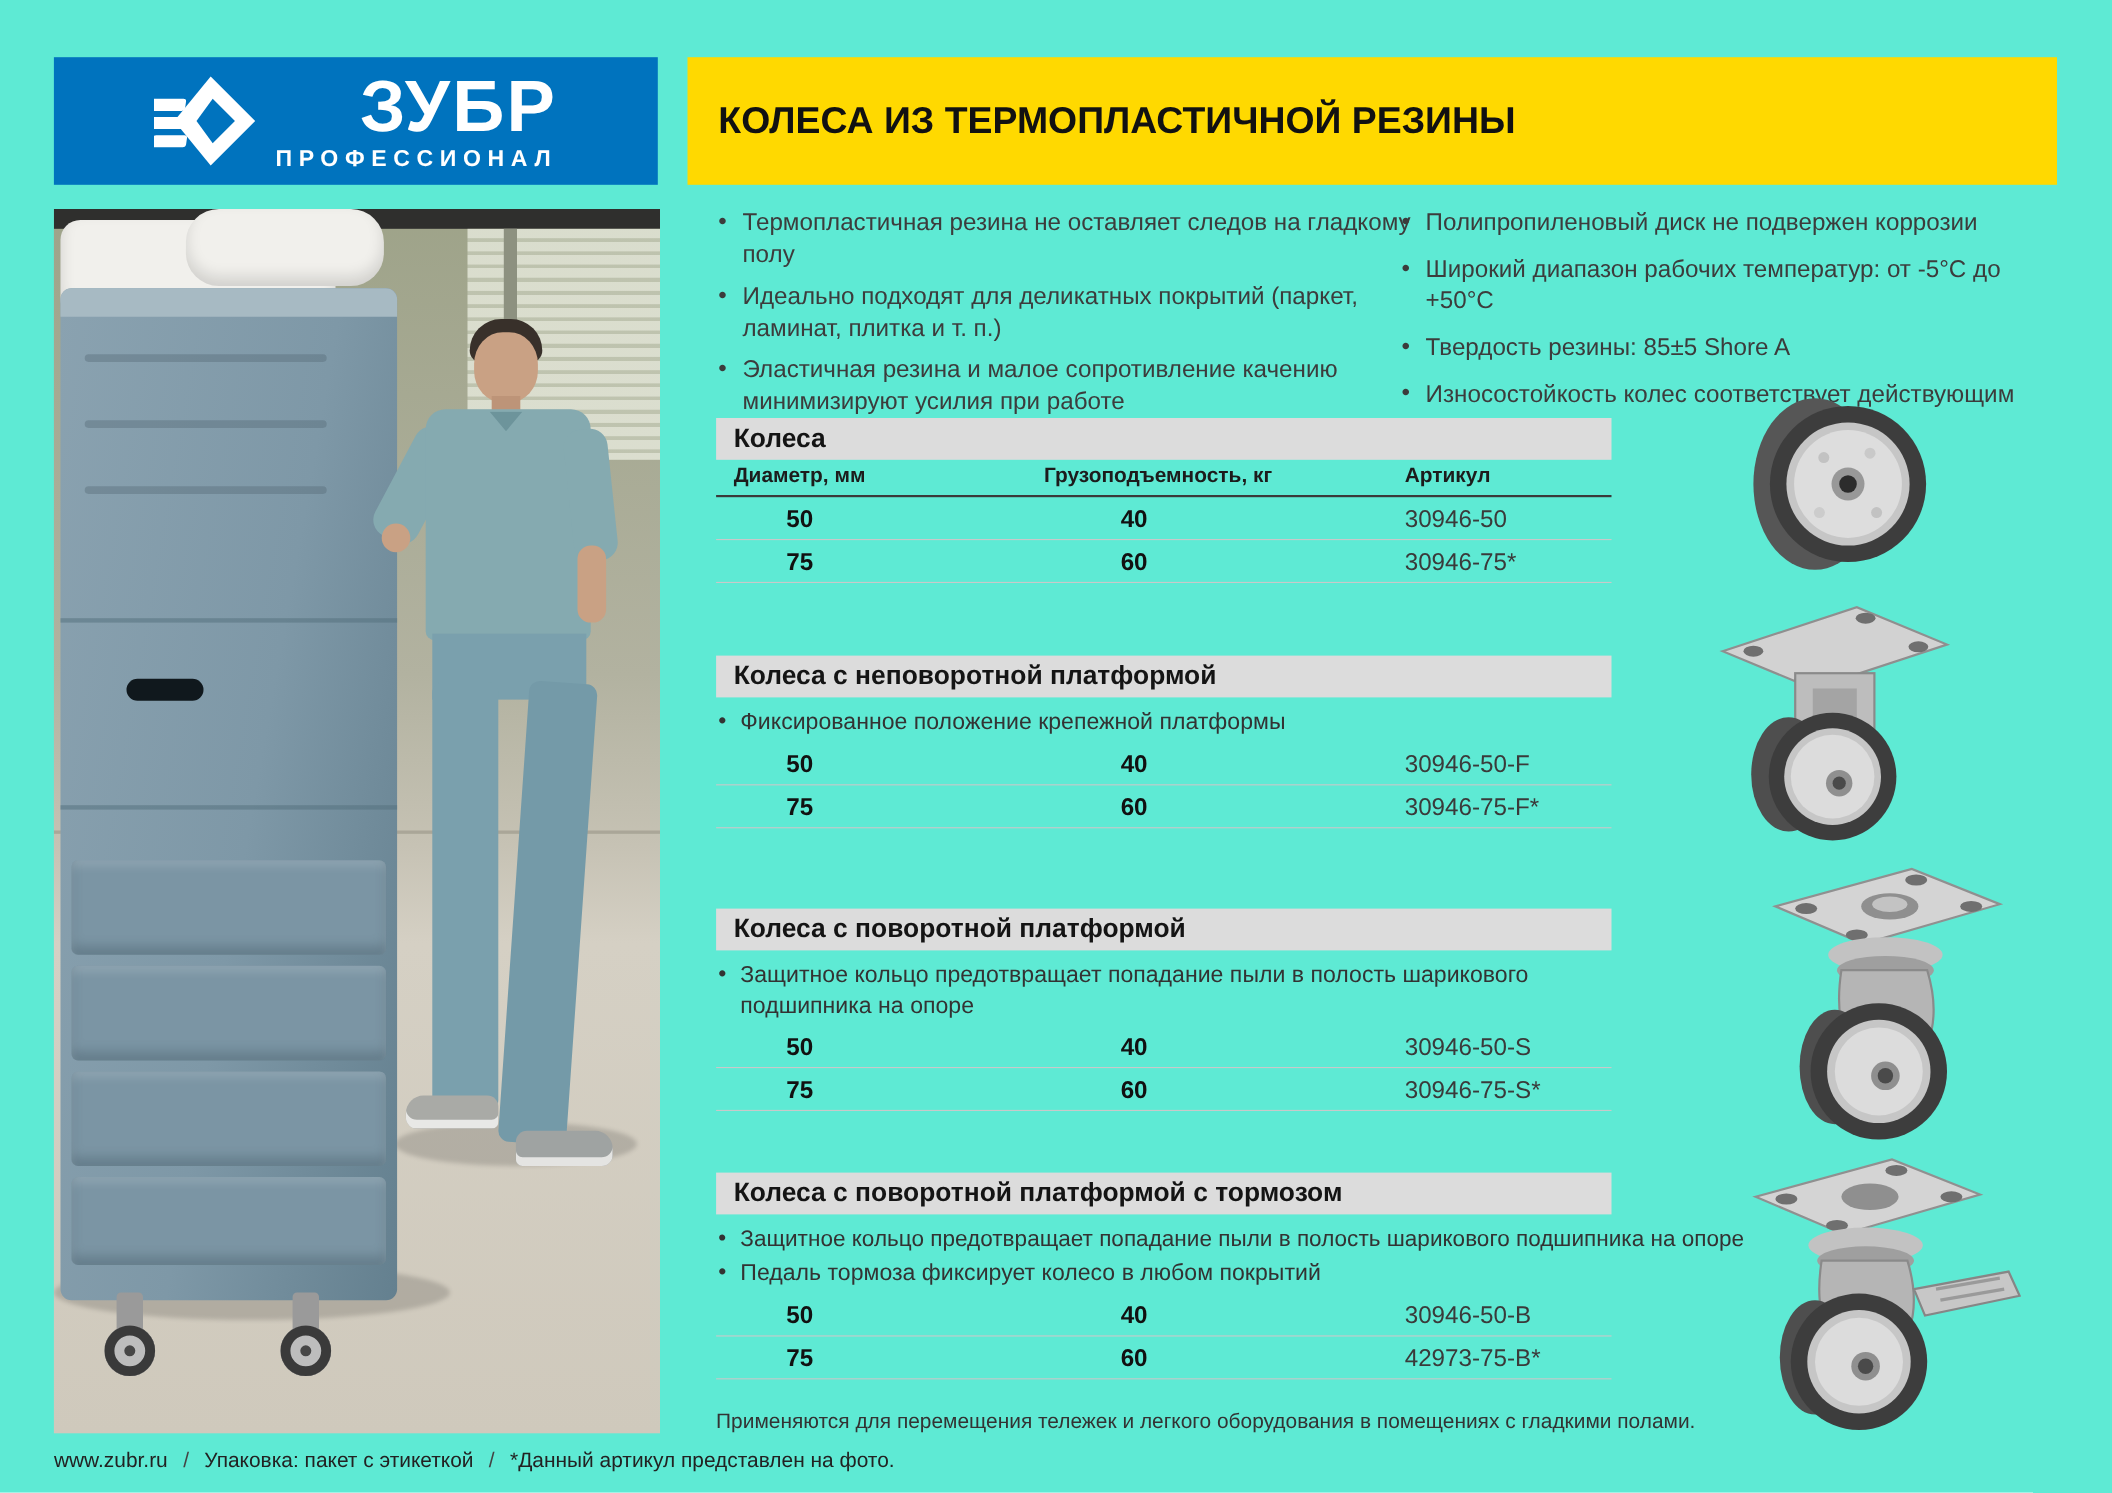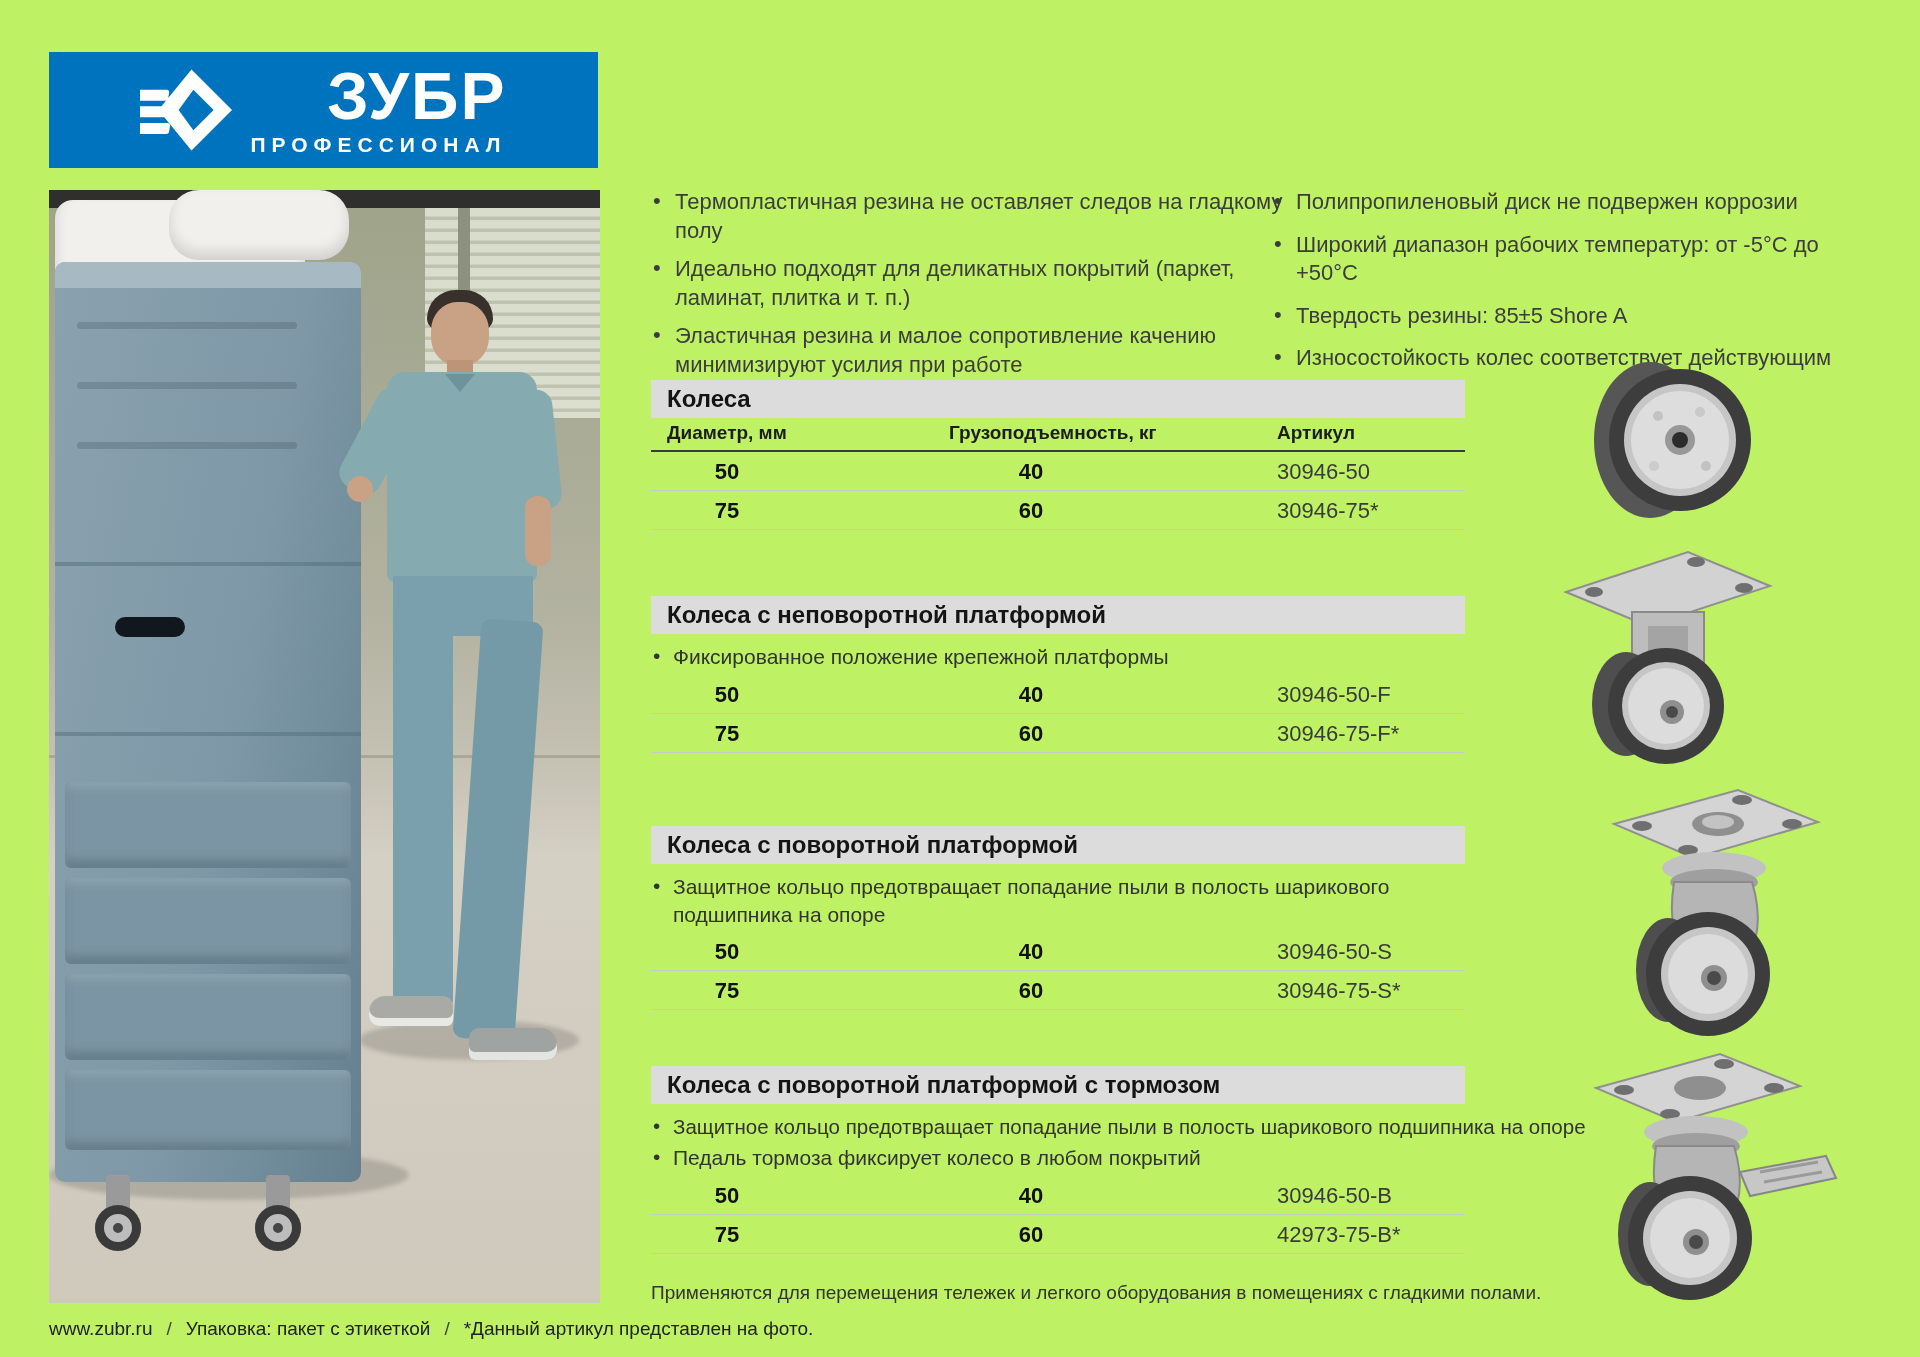--- a/index.html
+++ b/index.html
@@ -1,18 +1,18 @@
 <!DOCTYPE html>
 <html lang="ru"><head>
 <meta charset="utf-8">
 <style>
   * { margin:0; padding:0; box-sizing:border-box; }
   html,body { background:#ffffff; }
   body { font-family:"Liberation Sans", sans-serif; color:#2b2b2b; }
-  .page { position:relative; width:1920px; height:1357px; background:#bef264; overflow:hidden; }
+  .page { position:relative; width:1920px; height:1357px; background:#5eead4; overflow:hidden; }
 
   
   .logo-box { position:absolute; left:49px; top:52px; width:549px; height:116px;
     background:#0073BE; display:flex; align-items:center; justify-content:center; gap:18px; }
   .logo-glyph { width:92px; height:92px; flex:0 0 auto; }
   .logo-textcol { display:flex; flex-direction:column; align-items:flex-end; }
   .logo-main { color:#fff; font-size:66px; font-weight:bold; letter-spacing:2px; line-height:1; }
   .logo-sub  { color:#fff; font-size:21px; font-weight:bold; letter-spacing:6px; margin-top:4px; }
 
   .banner { position:absolute; left:625px; top:52px; width:1245px; height:116px;
@@ -113,20 +113,23 @@
       <rect x="0" y="28" width="36" height="12" rx="3" fill="#ffffff" transform="skewX(-8)"></rect>
       <rect x="4" y="46" width="42" height="12" rx="3" fill="#ffffff" transform="skewX(-8)"></rect>
       <rect x="8" y="64" width="34" height="12" rx="3" fill="#ffffff" transform="skewX(-8)"></rect>
     </svg>
     <div class="logo-textcol">
       <div class="logo-main">ЗУБР</div>
       <div class="logo-sub">ПРОФЕССИОНАЛ</div>
     </div>
   </div>
 
+  <div class="banner">
+    <div class="banner-title">КОЛЕСА ИЗ ТЕРМОПЛАСТИЧНОЙ РЕЗИНЫ</div>
+  </div>
 
   <div class="photo">
     <div class="ph-ceiling"></div>
     <div class="ph-blinds"></div>
     <div class="ph-window-frame"></div>
     <div class="ph-linen a"></div>
     <div class="ph-linen b"></div>
     <div class="ph-floorline"></div>
     <div class="ph-shadow" style="left:0px; top:960px; width:360px; height:50px;"></div>
     <div class="ph-shadow" style="left:310px; top:830px; width:220px; height:40px;"></div>

